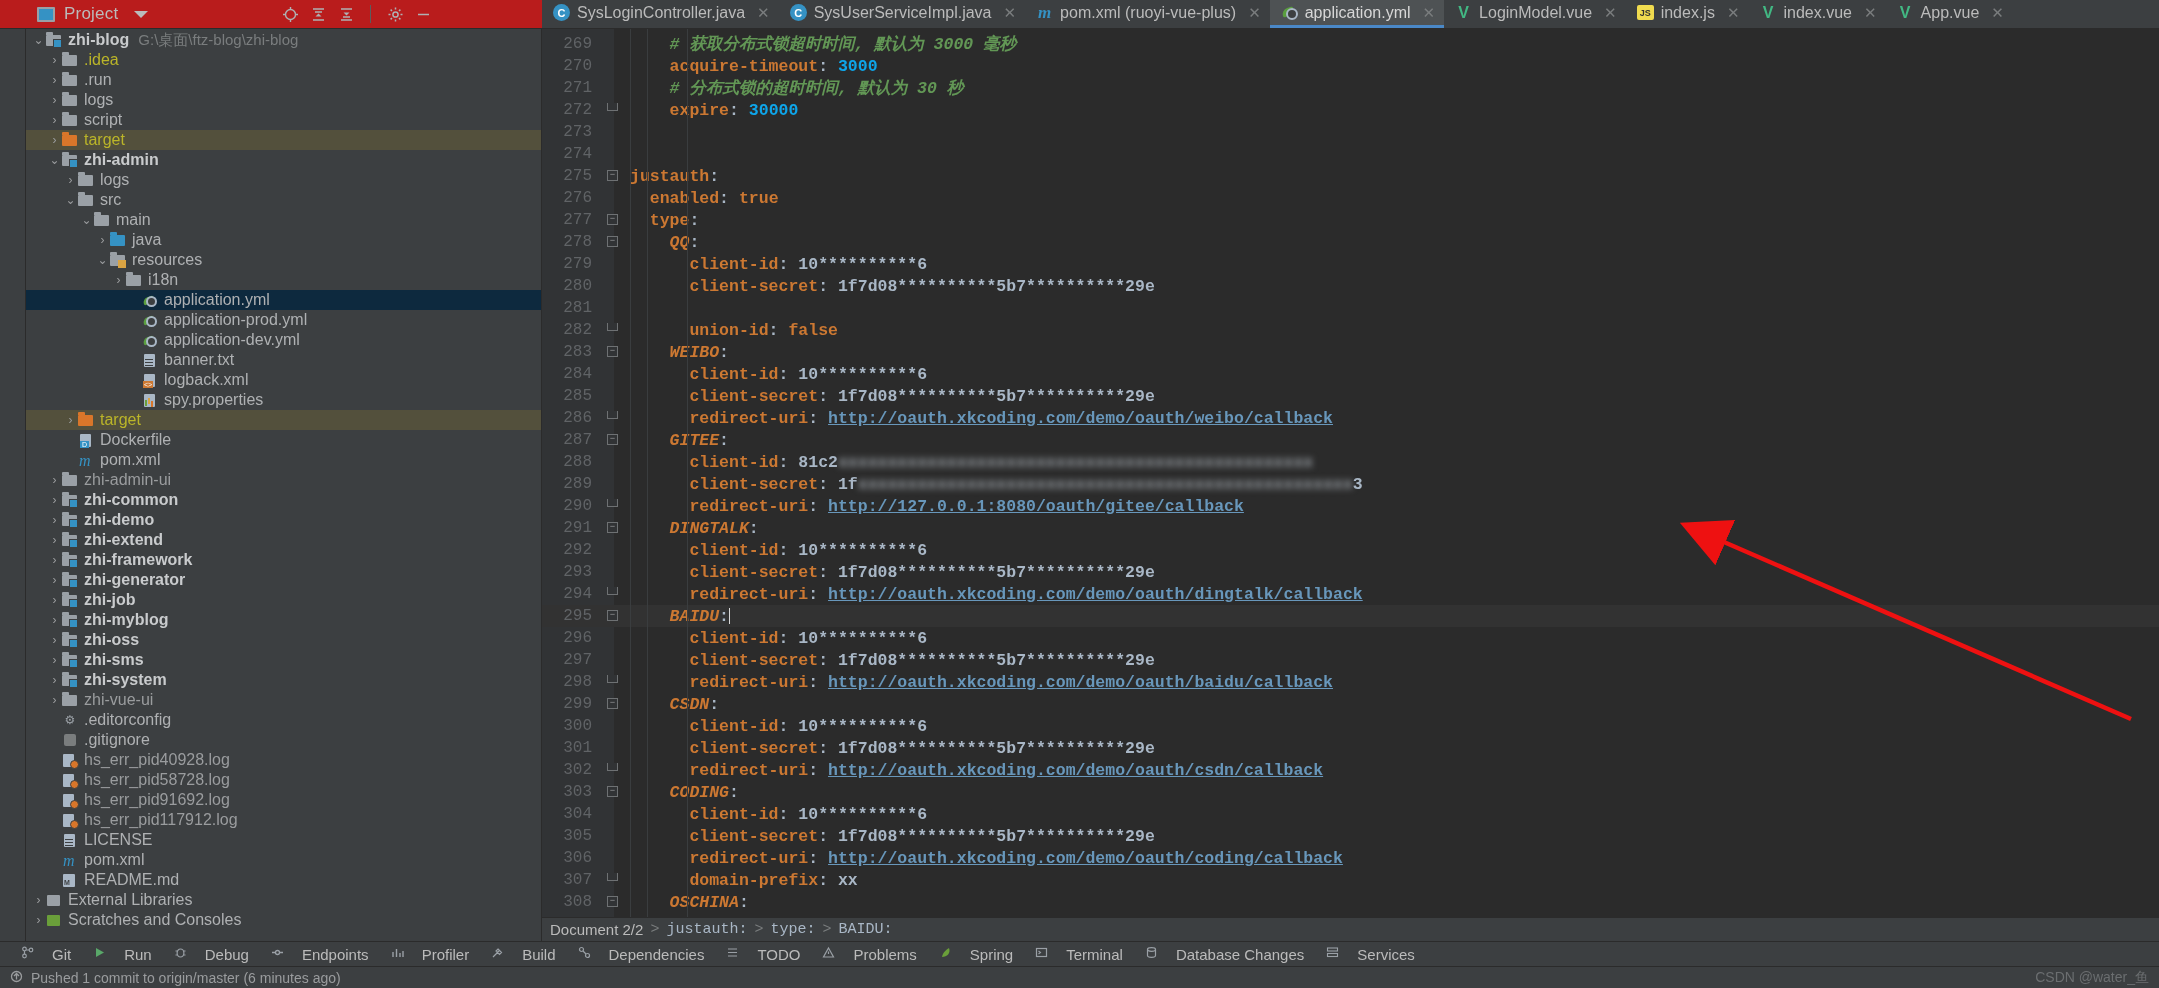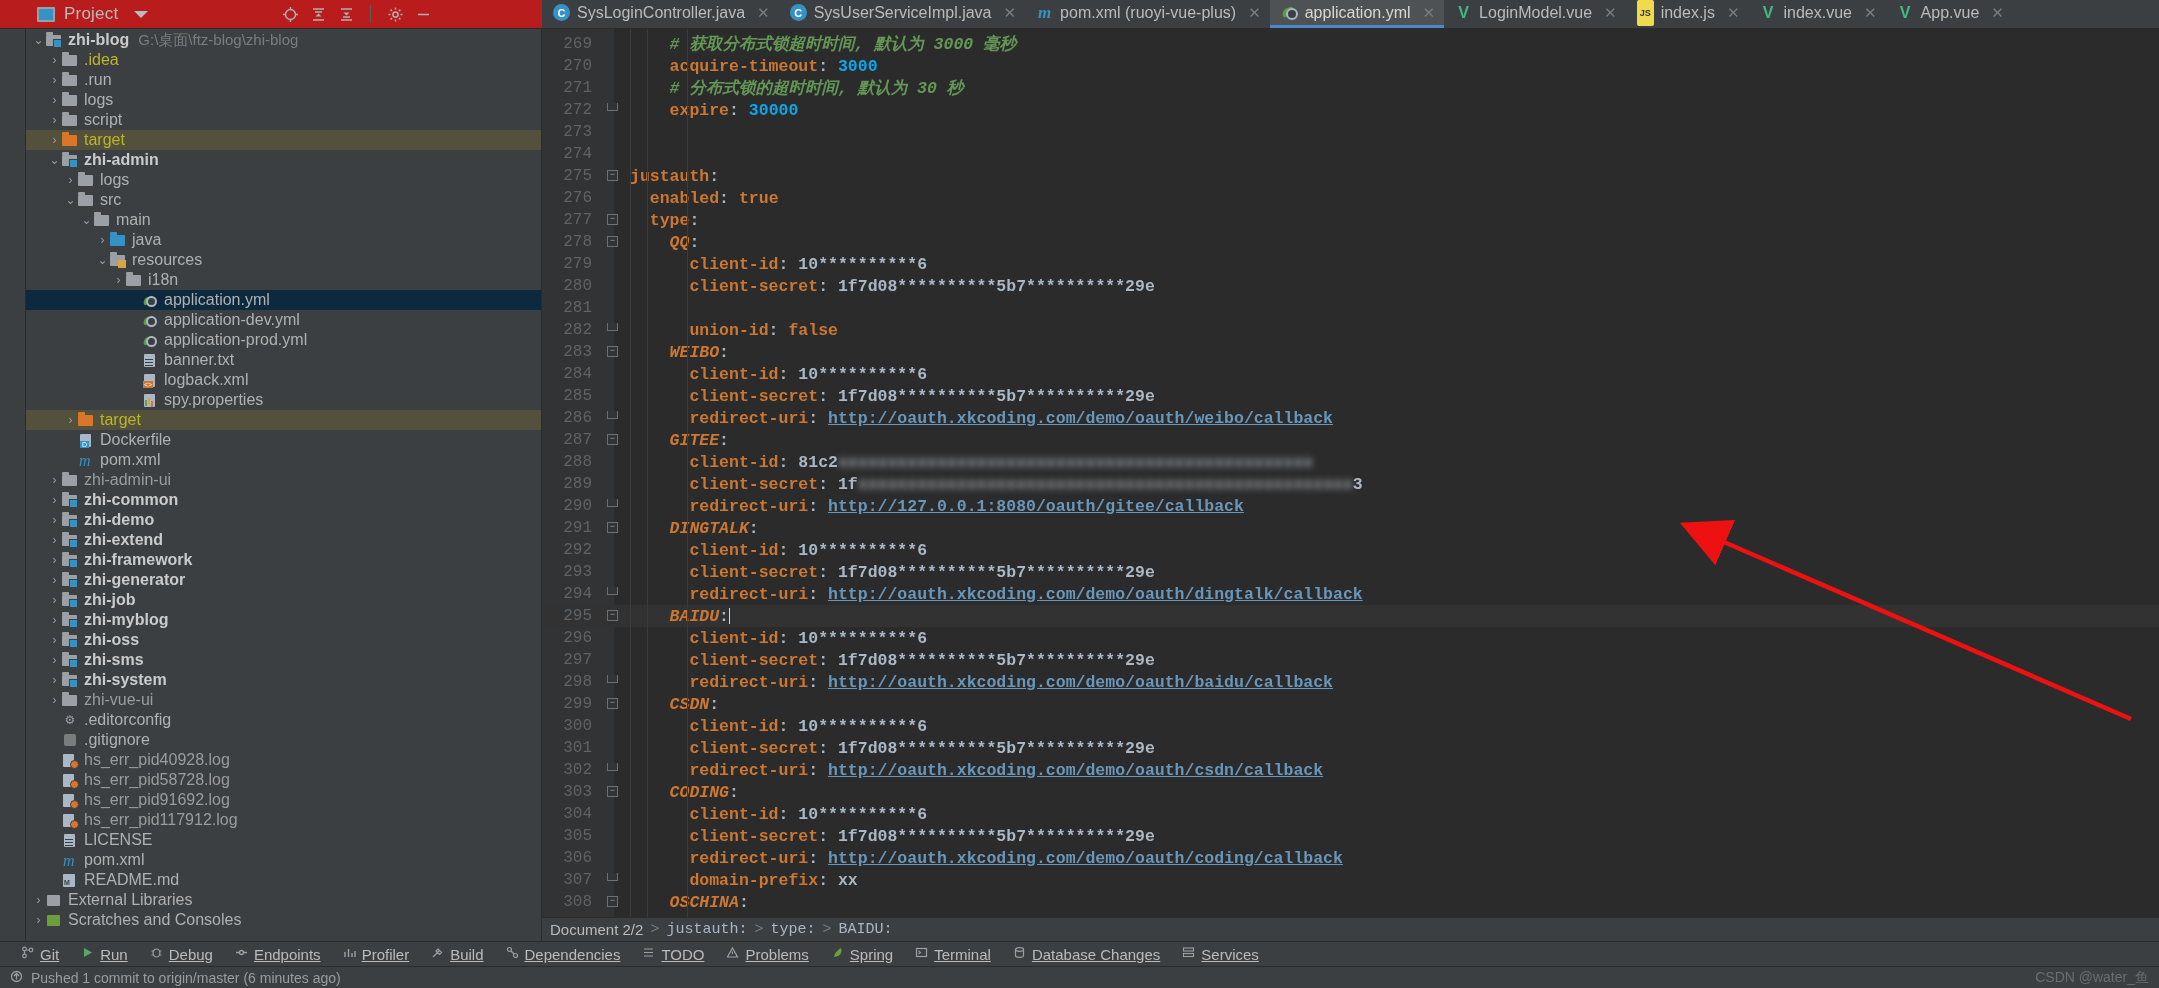--- a/index.html
+++ b/index.html
@@ -82,21 +82,21 @@
     content:""; position:absolute; left:1px; top:4px;
     width:12px; height:8px; background:#5a9e3f;
     border-radius: 8px 2px 8px 2px; transform: rotate(-18deg);
   }
   .ic-yml::after {
     content:""; position:absolute; right:0px; bottom:1px;
     width:8px; height:8px; border:2px solid #a9b7c6; border-radius:50%;
     background:#3c3f41;
   }
   .ic-vue { color:#42b883; font-size:16px; font-weight:bold; }
-  .ic-js { background:#f0db4f; color:#323330; font-size:9px; width:15px; height:26px; border-radius:2px; }
+  .ic-js { background:#f0db4f; color:#323330; font-size:9px; width:15px; height:15px; border-radius:2px; }
 
   
   .body { flex: 1; display: flex; min-height: 0; }
 
   
   .lstrip {
     width: 26px; min-width:26px; background:#3c3f41;
     border-right:1px solid #2b2b2b;
     position: relative;
   }
@@ -232,23 +232,22 @@
   .docbar .dn { font-family:"Liberation Sans",sans-serif; color:#bbbbbb; }
 
   
   .bottombar {
     height: 25px; min-height:25px; display:flex; align-items:center;
     background:#3c3f41; border-top:1px solid #2b2b2b;
     padding-left: 10px; gap: 0;
     font-size: 15px; color:#bbbbbb;
   }
   .bb {
-    display:flex; align-items:center; gap:6px; padding: 0 11px; height:25px;
+    display:flex; align-items:center; gap:18px; padding: 0 11px; height:25px;
     white-space:nowrap;
-    text-decoration:underline;
   }
   .bb .gl { color:#9aa0a6; font-size: 13px; }
 
   
   .statusbar {
     height: 22px; min-height:22px; display:flex; align-items:center;
     background:#3c3f41; border-top:1px solid #2b2b2b;
     padding-left: 10px; color:#9a9c9e; font-size:14px; gap: 8px;
   }
   .sb-right { margin-left:auto; display:flex; align-items:center; gap:8px; padding-right:10px; }
@@ -467,29 +466,29 @@
             <span class="ic-yml2"></span>
           </span>
           <span class="">application.yml</span>
         </div>
         <div class="row">
           <span style="display:inline-block;width:102px"></span>
           <span class="arrow none"></span>
           <span class="ti">
             <span class="ic-yml2"></span>
           </span>
+          <span class="">application-prod.yml</span>
+        </div>
+        <div class="row">
+          <span style="display:inline-block;width:102px"></span>
+          <span class="arrow none"></span>
+          <span class="ti">
+            <span class="ic-yml2"></span>
+          </span>
           <span class="">application-dev.yml</span>
-        </div>
-        <div class="row">
-          <span style="display:inline-block;width:102px"></span>
-          <span class="arrow none"></span>
-          <span class="ti">
-            <span class="ic-yml2"></span>
-          </span>
-          <span class="">application-prod.yml</span>
         </div>
         <div class="row">
           <span style="display:inline-block;width:102px"></span>
           <span class="arrow none"></span>
           <span class="ti">
             <span class="ic-file txt"></span>
           </span>
           <span class="">banner.txt</span>
         </div>
         <div class="row">

